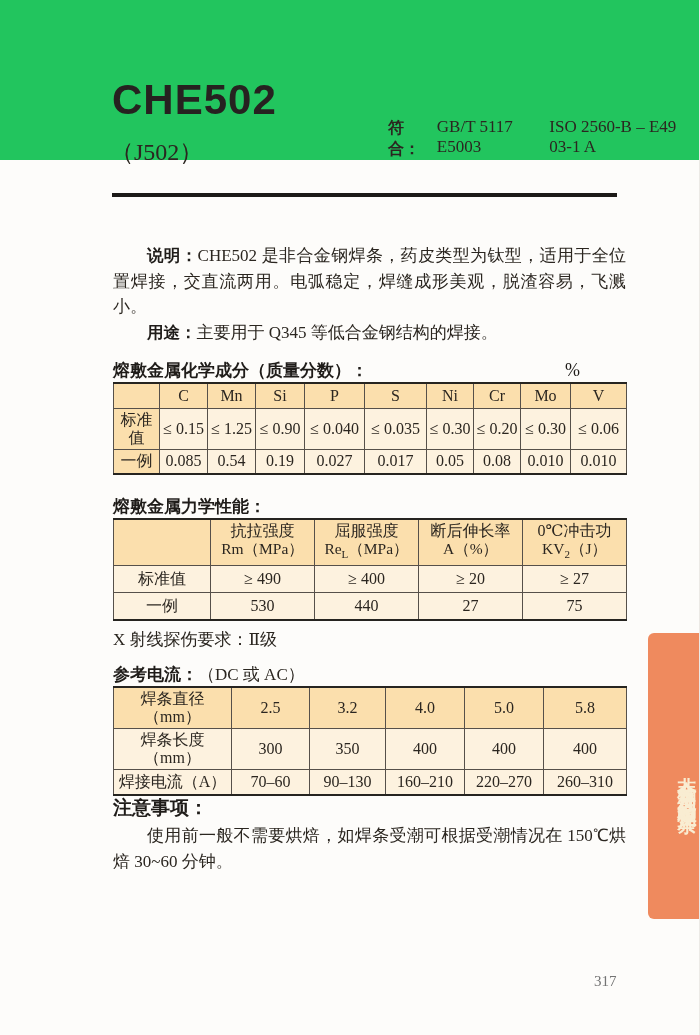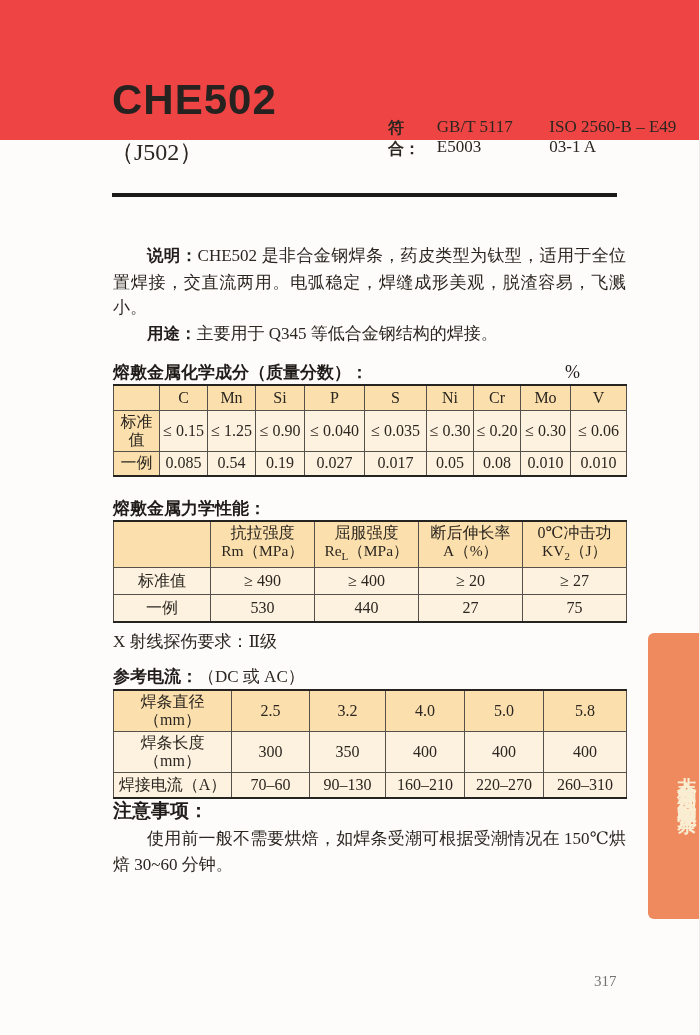--- a/index.html
+++ b/index.html
@@ -6,22 +6,22 @@
   html,body { background:#ffffff; }
   .page {
     position:relative; width:700px; height:1035px;
     background:#fdfcfa; overflow:hidden;
     font-family:"Liberation Serif","DejaVu Serif",serif;
     color:#2b2620;
     border-right:1px solid #eceae6;
   }
   
   .header-band {
-    position:absolute; top:0; left:0; width:700px; height:140px;
-    background:#ef4444;
+    position:absolute; top:0; left:0; width:700px; height:160px;
+    background:#22c55e;
   }
   .model-title {
     position:absolute; left:112px; top:76px;
     font-family:"Liberation Sans","DejaVu Sans",sans-serif;
     font-weight:900; font-size:42px; letter-spacing:1px; color:#262220;
   }
   .model-alias {
     position:absolute; left:110px; top:136px;
     font-size:24px; color:#2b2620;
   }
@@ -35,21 +35,21 @@
   }
   .compliance-lines { display:flex; flex-direction:row; gap:7px; }
   .header-rule {
     position:absolute; left:112px; top:193px; width:505px; height:4px;
     background:#1c1a17;
   }
   
   .content { position:absolute; left:113px; top:243px; width:513px; }
   .para { font-size:17px; line-height:25.5px; text-indent:2em; text-align:justify; }
   .hei {
-    font-family:Liberation Mono, monospace;
+    font-family:Liberation Serif, serif;
     font-weight:bold; font-size:16.5px; color:#1f1c19;
   }
   .section-title {
     margin-top:14px;
     font-family:"Liberation Sans","DejaVu Sans",sans-serif;
     font-weight:bold; font-size:17px; color:#1f1c19; line-height:23px;
     display:flex; justify-content:space-between; align-items:flex-end;gap:19px;
   }
   .unit { font-family:"Liberation Serif","DejaVu Serif",serif; font-weight:normal;
     font-size:18px; padding-right:46px; }
@@ -67,21 +67,21 @@
   .t2 .drow td { height:27px; }
   .t3 td { height:26px; }
   .h2line { font-size:15.5px; }
   sub { font-size:11px; }
   .xray { margin-top:7px; font-size:17px; line-height:23px; }
   .ref-title { margin-top:12px; line-height:23px; font-size:17px; }
   .notes-title {
     font-family:"Liberation Sans","DejaVu Sans",sans-serif;
     font-weight:bold; font-size:19px; color:#1f1c19; line-height:23px;
   }
-  .notes-body { margin-top:4px; }
+  .notes-body { margin-top:4px;font-family:Liberation Serif, serif; }
   
   .side-tab {
     position:absolute; left:648px; top:633px; width:52px; height:286px;
     background:#ef8a5e; border-radius:6px 0 0 6px;
     display:flex; justify-content:center;
     writing-mode:vertical-rl; text-orientation:upright;
     font-family:"Liberation Sans","DejaVu Sans",sans-serif;
     font-weight:bold; font-size:19px; letter-spacing:4px;
     color:#f9edd2; padding-top:13px;
   }

